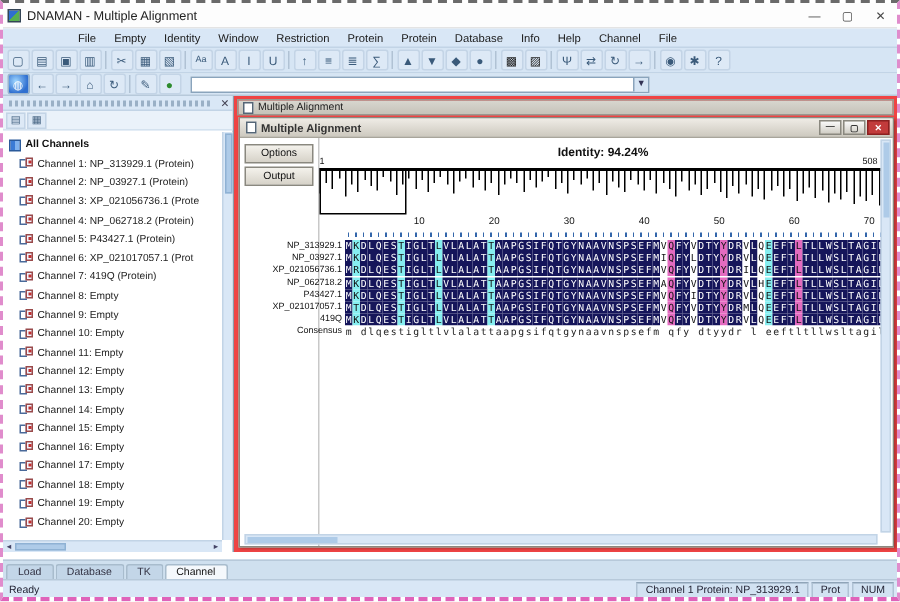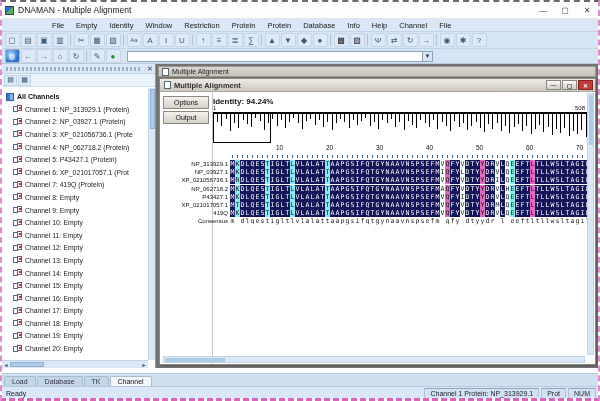--- a/index.html
+++ b/index.html
@@ -52,41 +52,41 @@
   .ch-icon{position:relative;width:9px;height:8px;margin-right:3px;flex:none;}
   .ch-icon .sq1{position:absolute;left:0;top:1px;width:5px;height:6px;background:#fff;border:1px solid #4a6a9a;}
   .ch-icon .sq2{position:absolute;left:4px;top:0;width:5px;height:6px;background:#eef4ff;border:1px solid #9a4a4a;}
   .ch-icon .dot{position:absolute;left:6px;top:2px;width:2px;height:2px;background:#c03030;}
   .lp-vscroll{position:absolute;right:0;top:24px;bottom:8px;width:7px;background:#d9e7f6;border-left:1px solid #c2d4e6;}
   .lp-vthumb{position:absolute;left:1px;top:1px;width:5px;height:40px;background:#aecbe8;border:1px solid #8fb2d4;}
   .lp-hscroll{position:absolute;left:0;bottom:0;right:7px;height:8px;background:#d9e7f6;border-top:1px solid #c2d4e6;}
   .lp-hthumb{position:absolute;left:8px;top:1px;width:34px;height:5px;background:#aecbe8;border:1px solid #8fb2d4;}
   .lp-arrow{position:absolute;top:0;width:8px;height:7px;font-size:5px;color:#446;display:flex;align-items:center;justify-content:center;}
   
-  .mdi{position:absolute;left:154px;top:0;right:0;height:100%;background:#737373;}
+  .mdi{position:absolute;left:154px;top:0;right:0;height:100%;background:#ef4444;}
   .outer-title{position:absolute;left:2px;top:2px;right:2px;height:11px;
     background:linear-gradient(#d8d6cf,#c6c3b9);border:1px solid #9a988f;
     display:flex;align-items:center;font-size:7px;color:#222;padding-left:3px;}
   .outer-title .doc-icon{width:7px;height:8px;background:#fff;border:1px solid #567;margin-right:3px;}
   
   .innerwin{position:absolute;left:3px;top:14px;right:2px;bottom:3px;background:#ece9e2;
     border:1px solid #8a887f;box-shadow:1px 1px 2px rgba(0,0,0,.3);}
   .inner-title{height:13px;background:linear-gradient(#efece6,#cdc9bf);border-bottom:1px solid #a8a59b;
     display:flex;align-items:center;font-size:7.5px;font-weight:bold;color:#333;padding-left:4px;}
   .inner-title .doc-icon{width:7px;height:8px;background:#fff;border:1px solid #567;margin-right:3px;}
   .inner-controls{margin-left:auto;display:flex;margin-right:2px;}
   .ibtn{width:15px;height:10px;margin-left:1px;background:linear-gradient(#fafafa,#d0cdc4);
     border:1px solid #8a887f;font-size:6px;color:#333;display:flex;align-items:center;justify-content:center;}
   .ibtn.close{background:#c23b3b;color:#fff;border-color:#8a2020;}
   .inner-body{position:absolute;left:0;top:13px;right:0;bottom:0;background:#fff;overflow:hidden;}
   .sidebtn{position:absolute;left:3px;width:46px;height:13px;background:linear-gradient(#f4f2ec,#d6d2c8);
     border:1px solid #8a887f;font-size:7px;color:#111;display:flex;align-items:center;justify-content:center;}
   #btn-options{top:4px;} #btn-output{top:19px;}
   .content-divider{position:absolute;left:52px;top:0;width:1px;bottom:0;background:#c8c8c8;}
-  .identity{position:absolute;left:53px;top:5px;width:378px;text-align:left;font-size:8px;font-weight:bold;color:#111;}
+  .identity{position:absolute;left:53px;top:5px;width:378px;text-align:center;font-size:8px;font-weight:bold;color:#111;}
   .profile{position:absolute;left:53px;top:20px;width:378px;height:30px;border-top:2px solid #000;
     display:flex;justify-content:space-between;align-items:flex-start;}
   .profile i{width:1px;background:#000;flex:none;}
   .prof-sel{position:absolute;left:0;top:-2px;width:58px;height:31px;border:1px solid #000;}
   .prof-start{position:absolute;left:53px;top:13px;font-size:6px;color:#111;}
   .prof-len{position:absolute;left:415px;top:13px;font-size:6px;color:#111;}
   .ruler{position:absolute;left:0;top:52px;right:0;height:9px;font-size:6.5px;color:#111;}
   .ruler span{position:absolute;transform:translateX(-50%);}
   .dotsrow{position:absolute;left:72px;top:63px;width:360px;height:3px;
     background:repeating-linear-gradient(90deg,#36a 0 1px,transparent 1px 5px);}

